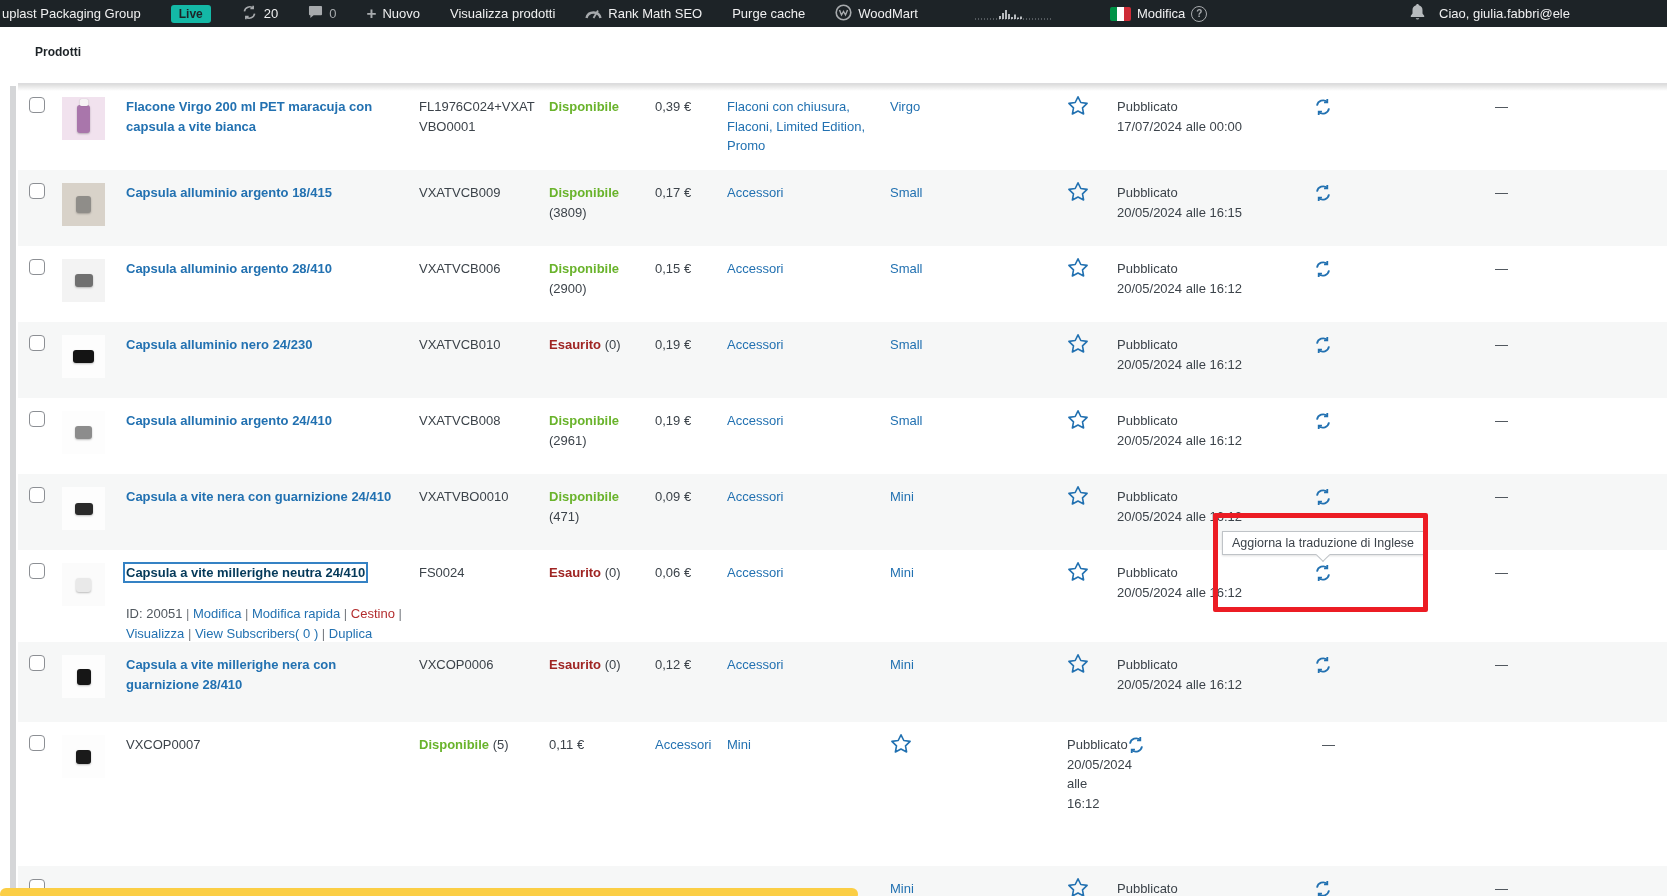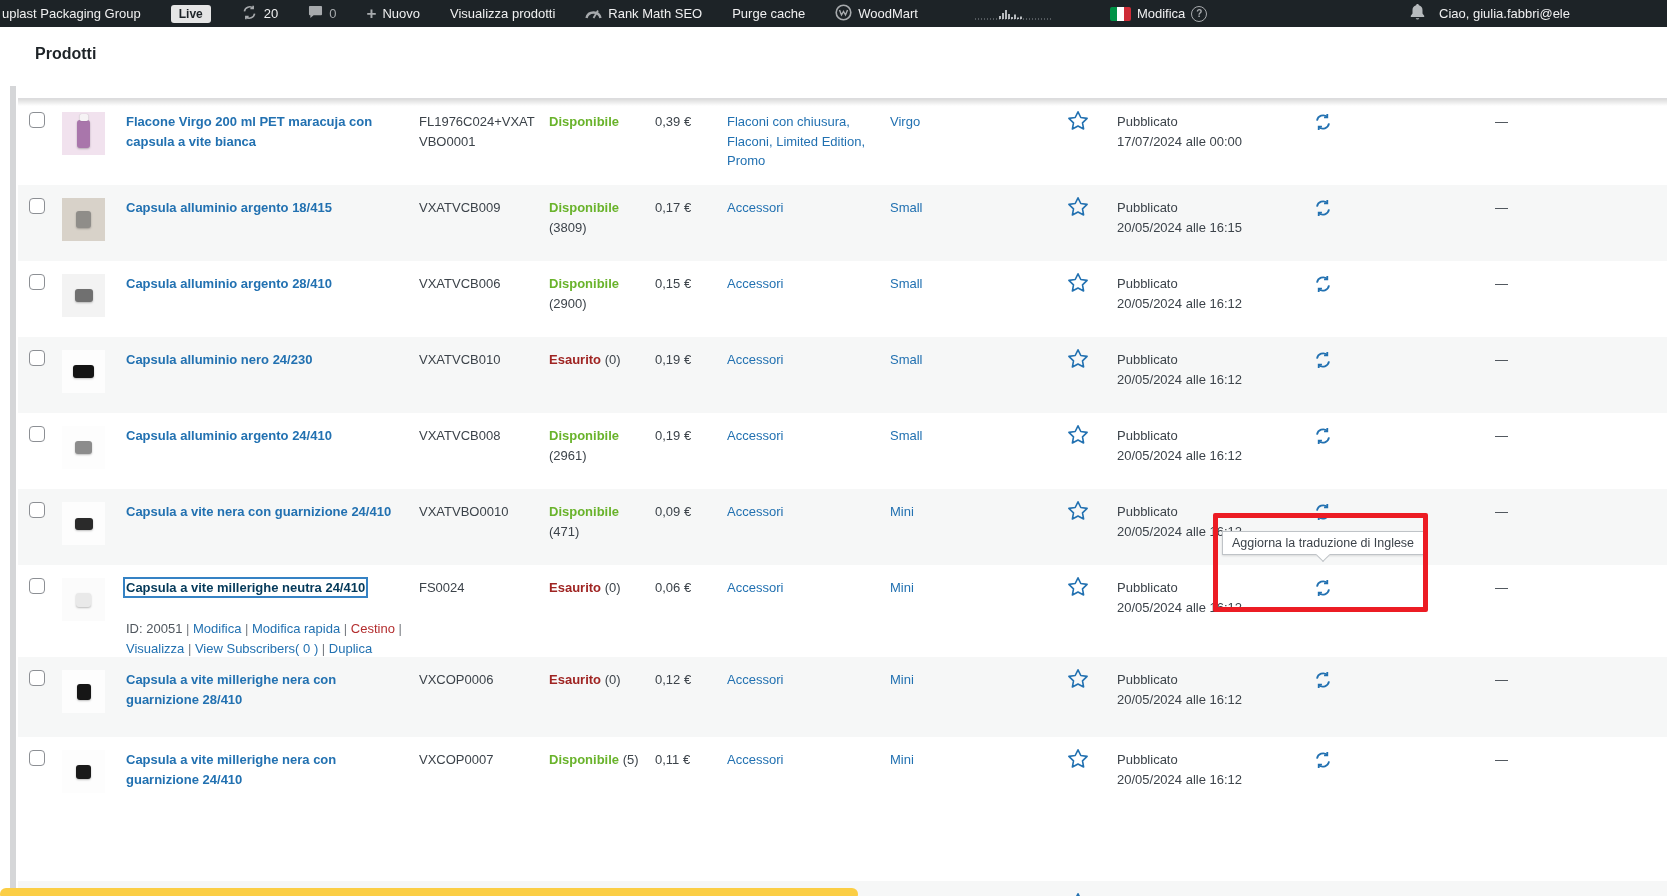--- a/index.html
+++ b/index.html
@@ -16,45 +16,45 @@
   html,body{width:1667px;height:896px;overflow:hidden;background:#fff;
     font-family:"Liberation Sans",sans-serif;font-size:13px;color:#3c434a;}
   body{position:relative;}
 
   
   .admin-bar{position:absolute;left:0;top:0;width:1667px;height:27px;
     background:var(--admin-bar-bg);color:#f0f0f1;display:flex;align-items:center;z-index:80;}
   .ab-item{display:flex;align-items:center;gap:6px;padding:0 15px;height:37px;
     white-space:nowrap;cursor:pointer;}
   .ab-item:first-child{padding-left:2px;}
-  .live-badge{background:#e5e5e5;color:#1d2327;font-weight:bold;border-radius:3px;
+  .live-badge{background:#14b8a6;color:#1d2327;font-weight:bold;border-radius:3px;
     padding:2px 8px;font-size:12px;line-height:14px;}
   .ab-num{color:#f0f0f1;}
   .ab-dim{color:#a7aaad;}
   .plus-glyph{color:#a7aaad;font-size:17px;font-weight:bold;line-height:10px;}
   .flag{width:21px;height:14px;border-radius:2px;display:inline-block;
     background:linear-gradient(to right,#009246 0 33%,#ffffff 33% 66%,#ce2b37 66% 100%);}
   .help-circle{width:16px;height:16px;border:1.5px solid #a7aaad;border-radius:50%;
     color:#a7aaad;font-size:10px;font-weight:bold;display:inline-flex;
     align-items:center;justify-content:center;}
   .ab-right{position:absolute;right:0;top:0;height:27px;display:flex;align-items:center;gap:14px;
     padding-right:0;}
   .ab-greeting{white-space:nowrap;overflow:hidden;width:228px;}
   .sparkline{margin-left:26px;}
   .lang{margin-left:28px;}
 
   
   .page-header{position:absolute;left:0;top:27px;width:1667px;height:59px;background:#fff;}
-  .page-title{position:absolute;left:35px;top:18px;font-size:16px;font-weight:bold;color:#1d2327;}
+  .page-title{position:absolute;left:35px;top:18px;font-size:12px;font-weight:bold;color:#1d2327;}
 
   
   .left-rail{position:absolute;left:10px;top:86px;bottom:0;width:6px;background:#d5d6d8;}
 
   
-  .table-wrap{position:absolute;left:18px;top:98px;width:1649px;bottom:0;border-top:1px solid #dcdcde;}
+  .table-wrap{position:absolute;left:18px;top:83px;width:1649px;bottom:0;border-top:1px solid #dcdcde;}
   .scroll-shadow{position:absolute;left:0;top:0;width:100%;height:7px;
     background:linear-gradient(to bottom,rgba(0,0,0,.14),rgba(0,0,0,0));pointer-events:none;z-index:5;}
   .row{display:grid;align-items:start;
     grid-template-columns:44px 64px 293px 130px 106px 72px 163px 177px 50px 187px 173px 1fr;
     background:#fff;padding-top:13px;overflow:hidden;}
   .row.alt{background:var(--row-alt-bg);}
   .c{padding-right:12px;line-height:1.5;}
   .cbx{appearance:none;-webkit-appearance:none;width:16px;height:16px;margin-left:11px;
     border:1px solid #8c8f94;border-radius:4px;background:#fff;cursor:pointer;}
   .thumb{width:43px;height:43px;display:flex;align-items:center;justify-content:center;
@@ -487,24 +487,20 @@
     </div>
     <div class="c dash">—</div>
   </div>
       <div class="row" style="height: 144px;">
     <div class="c"><input type="checkbox" class="cbx" style=""></div>
     <div class="c">
       <a class="thumb" style="background: rgb(253, 253, 253);">
         <span class="shape" style="background: rgb(26, 26, 26); width: 15px; height: 14px;"></span>
       </a>
     </div>
-    <div class="c namecell">
-      <a class="pname">Capsula a vite millerighe nera con guarnizione 24/410</a>
-      
-    </div>
     <div class="c sku" style="word-break:break-all;">VXCOP0007</div>
     <div class="c stock"><span class="slabel in">Disponibile</span> <span class="sqty">(5)</span></div>
     <div class="c price">0,11 €</div>
     <div class="c cats"><a>Accessori</a></div>
     <div class="c tag"><a>Mini</a></div>
     <div class="c">
       <span class="starbtn">
         <svg width="22" height="21" viewBox="0 0 22 21">
           <path d="M11 1.8l2.8 5.7 6.3.9-4.6 4.4 1.1 6.2-5.6-3-5.6 3 1.1-6.2L1.9 8.4l6.3-.9z" fill="none" stroke="#2271b1" stroke-width="1.6" stroke-linejoin="round"></path>
         </svg>

